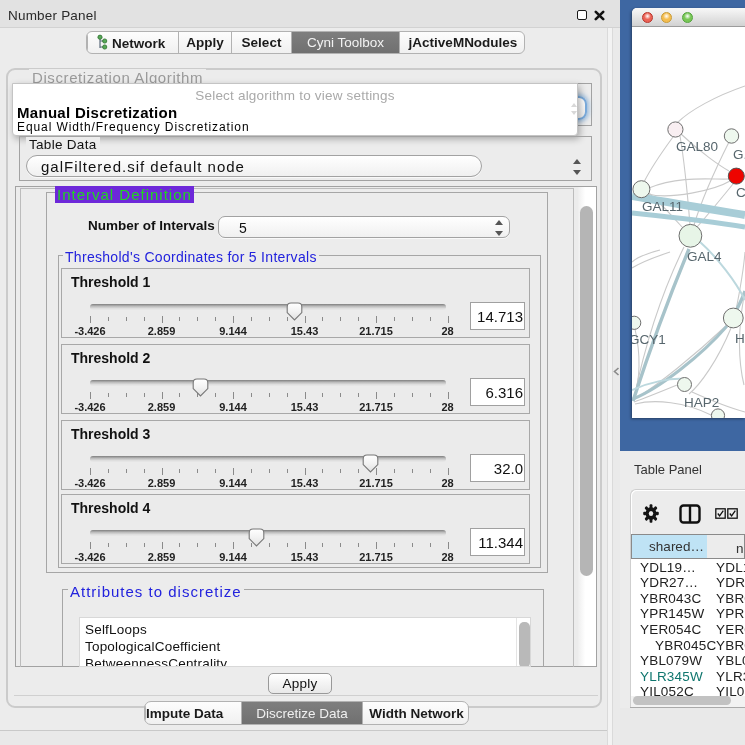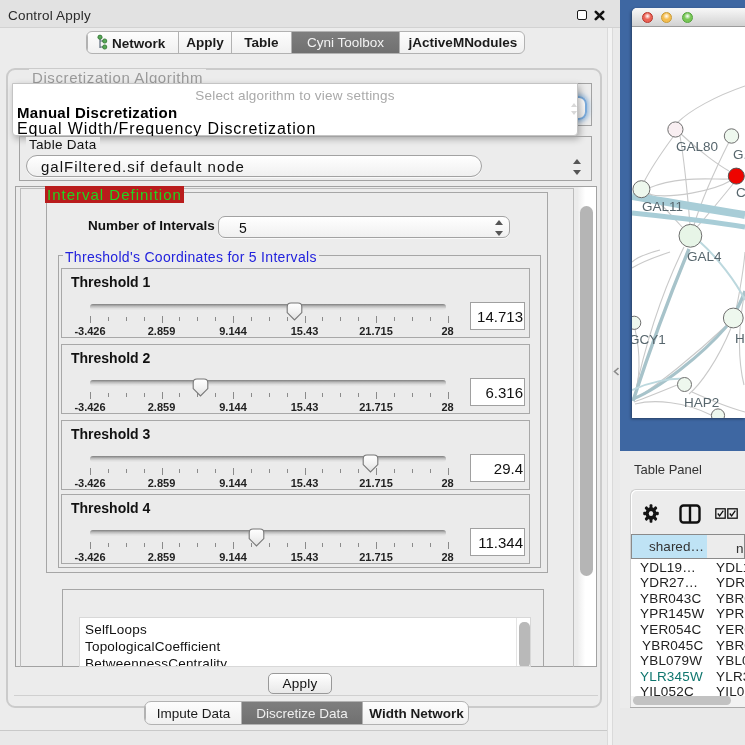--- a/index.html
+++ b/index.html
@@ -1,64 +1,64 @@
 <!DOCTYPE html>
 <html><head><meta charset="utf-8"><style>
 *{margin:0;padding:0;box-sizing:border-box}
 body{font-family:"Liberation Sans",sans-serif;}
 #root{position:relative;width:745px;height:745px;background:#ececec;overflow:hidden}
 .abs{position:absolute}
 </style></head><body>
 <div id="root">
 <div class="abs" style="left:0;top:0;width:620px;height:28px;background:#e2e2e2;border-bottom:1px solid #d2d2d2"></div>
-<div class="abs" style="left:8px;top:8px;font-size:13.5px;letter-spacing:.2px;color:#2a2a2a">Control Apply</div>
+<div class="abs" style="left:8px;top:8px;font-size:13.5px;letter-spacing:.2px;color:#2a2a2a">Number Panel</div>
 <div class="abs" style="left:577px;top:10px;width:10px;height:10px;border:1.6px solid #1a1a1a;border-radius:2px;background:#fff"></div>
 <svg class="abs" style="left:594px;top:10px" width="11" height="11" viewBox="0 0 11 11">
       <path d="M1.8 1.8 L9.2 9.2 M9.2 1.8 L1.8 9.2" stroke="#111" stroke-width="2.6" stroke-linecap="round"></path>
     </svg>
 <div class="abs" style="left:86px;top:31px;width:439px;height:23px;border:1px solid #b2b2b2;border-radius:6px;background:linear-gradient(#fdfdfd,#f0f0f0);overflow:hidden">
 <div style="position:absolute;left:0px;top:0;width:91px;height:23px;color:#1b1b1b;font-weight:bold;font-size:13.5px;text-align:center;line-height:22px;border-left:1px solid #b2b2b2;"></div>
 <div style="position:absolute;left:91px;top:0;width:53px;height:23px;color:#1b1b1b;font-weight:bold;font-size:13.5px;text-align:center;line-height:22px;border-left:1px solid #b2b2b2;">Apply</div>
-<div style="position:absolute;left:144px;top:0;width:60px;height:23px;color:#1b1b1b;font-weight:bold;font-size:13.5px;text-align:center;line-height:22px;border-left:1px solid #b2b2b2;">Table</div>
+<div style="position:absolute;left:144px;top:0;width:60px;height:23px;color:#1b1b1b;font-weight:bold;font-size:13.5px;text-align:center;line-height:22px;border-left:1px solid #b2b2b2;">Select</div>
 <div style="position:absolute;left:204px;top:0;width:108px;height:23px;background:linear-gradient(#7e7e7e,#6f6f6f);color:#f2f2f2;font-size:13.5px;text-align:center;line-height:22px;border-left:1px solid #b2b2b2;">Cyni Toolbox</div>
 <div style="position:absolute;left:312px;top:0;width:127px;height:23px;color:#1b1b1b;font-weight:bold;font-size:13.5px;text-align:center;line-height:22px;border-left:1px solid #b2b2b2;font-weight:bold;">jActiveMNodules</div>
 </div>
 <div class="abs" style="left:112px;top:36px;font-size:13.5px;letter-spacing:0;font-weight:bold;color:#1b1b1b">Network</div>
 <svg class="abs" style="left:95px;top:34px" width="14" height="17" viewBox="0 0 14 17">
 <path d="M5 3 L5 14 M5 7 L9 7 M5 13 L9 13" stroke="#5b6b7b" stroke-width="1.2" fill="none"></path>
 <circle cx="5" cy="3.2" r="2.1" fill="#57a957" stroke="#2d6e2d" stroke-width="0.8"></circle>
 <circle cx="9.7" cy="7" r="2.1" fill="#57a957" stroke="#2d6e2d" stroke-width="0.8"></circle>
 <circle cx="9.7" cy="13" r="2.1" fill="#57a957" stroke="#2d6e2d" stroke-width="0.8"></circle>
     </svg>
 <div class="abs" style="left:6px;top:68px;width:596px;height:640px;border:2px solid #cbcbcb;border-radius:9px;background:#ececec"></div>
 <div class="abs" style="left:25px;top:83px;width:567px;height:43px;border:1px solid #a2a2a2"></div>
 <div class="abs" style="left:29px;top:69px;font-size:15px;letter-spacing:.6px;color:#9a9a9a;background:#ececec;padding:0 3px">Discretization Algorithm</div>
 <div class="abs" style="left:33px;top:96px;width:554px;height:24px;border-radius:8px;background:linear-gradient(#fff,#eee);border:2px solid #7aabdc;box-shadow:0 0 4px 2px rgba(90,150,210,.55)"></div>
 <div class="abs" style="left:570px;top:102px;width:0;height:0;border-left:3.5px solid transparent;border-right:3.5px solid transparent;border-bottom:4.5px solid #777"></div>
 <div class="abs" style="left:570px;top:111px;width:0;height:0;border-left:3.5px solid transparent;border-right:3.5px solid transparent;border-top:4.5px solid #777"></div>
 <div class="abs" style="left:12px;top:83px;width:566px;height:53px;background:#fff;border:1px solid #c4c4c4;border-radius:0 0 4px 4px;box-shadow:2px 3px 7px rgba(0,0,0,.30)">
 <div style="position:absolute;left:4px;top:20px;font-size:15px;letter-spacing:.3px;font-weight:bold;color:#000">Manual Discretization</div>
 <div style="position:absolute;left:0;top:4px;width:100%;text-align:center;font-size:13.5px;letter-spacing:.2px;color:#a9a9a9">Select algorithm to view settings</div>
-<div style="position:absolute;left:4px;top:36px;font-size:16px;letter-spacing:.9px;color:#000">Equal Width/Frequency Discretization</div>
+<div style="position:absolute;left:4px;top:36px;font-size:12px;letter-spacing:.9px;color:#000">Equal Width/Frequency Discretization</div>
 </div>
 <div class="abs" style="left:571px;top:103px;width:0;height:0;border-left:3.5px solid transparent;border-right:3.5px solid transparent;border-bottom:4.5px solid #d8d8d8"></div>
 <div class="abs" style="left:571px;top:111px;width:0;height:0;border-left:3.5px solid transparent;border-right:3.5px solid transparent;border-top:4.5px solid #d8d8d8"></div>
 <div class="abs" style="left:19px;top:136px;width:573px;height:45px;border:1px solid #a2a2a2"></div>
 <div class="abs" style="left:26px;top:137px;font-size:13.5px;letter-spacing:.3px;color:#111;background:#ececec;padding:0 3px">Table Data</div>
 <div style="position:absolute;left:26px;top:155px;width:456px;height:22px;background:linear-gradient(#ffffff,#f0f0f0);border:1px solid #a2a2a2;border-radius:11px;box-shadow:0 1px 0 rgba(255,255,255,.7)">
 <div style="position:absolute;left:14px;top:0;height:22px;line-height:22px;font-size:15px;letter-spacing:1px;color:#111;white-space:nowrap">galFiltered.sif default node</div>
 <div style="position:absolute;left:546px;top:3px;width:0;height:0;border-left:4px solid transparent;border-right:4px solid transparent;border-bottom:5px solid #555"></div>
 <div style="position:absolute;left:546px;top:14px;width:0;height:0;border-left:4px solid transparent;border-right:4px solid transparent;border-top:5px solid #555"></div>
 </div>
 <div class="abs" style="left:15px;top:186px;width:582px;height:481px;border:1px solid #a2a2a2;background:#ececec"></div>
 <div class="abs" style="left:20px;top:188px;width:554px;height:479px;border:1px solid #bcbcbc;border-bottom:none"></div>
 <div class="abs" style="left:578px;top:187px;width:18px;height:479px;background:linear-gradient(to right,#eee,#fff 40%,#fff)"></div>
 <div class="abs" style="left:580px;top:206px;width:13px;height:370px;border-radius:6.5px;background:#b5b5b5"></div>
 <div class="abs" style="left:46px;top:192px;width:502px;height:381px;border:1px solid #a6a6a6"></div>
-<div class="abs" style="left:45px;top:186px;font-size:15px;letter-spacing:1px;color:#21d421;background:#b91c1c;padding:0 2px">Interval Definition</div>
+<div class="abs" style="left:55px;top:186px;font-size:15px;letter-spacing:1px;color:#21d421;background:#6d28d9;padding:0 2px">Interval Definition</div>
 <div class="abs" style="left:88px;top:218px;font-size:13.5px;font-weight:bold;color:#111">Number of Intervals</div>
 <div style="position:absolute;left:218px;top:216px;width:292px;height:22px;background:linear-gradient(#ffffff,#f0f0f0);border:1px solid #a2a2a2;border-radius:7px;box-shadow:0 1px 0 rgba(255,255,255,.7)">
 <div style="position:absolute;left:20px;top:0;height:22px;line-height:22px;font-size:14px;letter-spacing:1px;color:#111;white-space:nowrap">5</div>
 <div style="position:absolute;left:276px;top:3px;width:0;height:0;border-left:4px solid transparent;border-right:4px solid transparent;border-bottom:5px solid #555"></div>
 <div style="position:absolute;left:276px;top:14px;width:0;height:0;border-left:4px solid transparent;border-right:4px solid transparent;border-top:5px solid #555"></div>
 </div>
 <div class="abs" style="left:58px;top:255px;width:483px;height:313px;border:1px solid #a6a6a6"></div>
 <div class="abs" style="left:63px;top:249px;font-size:14px;letter-spacing:.3px;color:#2222dd;background:#ececec;padding:0 2px">Threshold's Coordinates for 5 Intervals</div>
 <div style="position:absolute;left:61px;top:268px;width:469px;height:70px;border:1px solid #a8a8a8;background:#ebebeb">
 <div style="position:absolute;left:9px;top:5px;font-size:14px;font-weight:bold;color:#111">Threshold 1</div>
@@ -170,21 +170,21 @@
       <div style="position:absolute;left:349.8px;top:48px;width:1px;height:4px;background:#8a8a8a"></div>
       <div style="position:absolute;left:367.6px;top:48px;width:1px;height:4px;background:#8a8a8a"></div>
       <div style="position:absolute;left:385.5px;top:47px;width:1px;height:7px;background:#8a8a8a"></div>
 <div style="position:absolute;left:-2.0px;top:56px;width:60px;text-align:center;font-size:11px;font-weight:bold;color:#222">-3.426</div>
       <div style="position:absolute;left:69.5px;top:56px;width:60px;text-align:center;font-size:11px;font-weight:bold;color:#222">2.859</div>
       <div style="position:absolute;left:141.0px;top:56px;width:60px;text-align:center;font-size:11px;font-weight:bold;color:#222">9.144</div>
       <div style="position:absolute;left:212.5px;top:56px;width:60px;text-align:center;font-size:11px;font-weight:bold;color:#222">15.43</div>
       <div style="position:absolute;left:284.0px;top:56px;width:60px;text-align:center;font-size:11px;font-weight:bold;color:#222">21.715</div>
       <div style="position:absolute;left:355.5px;top:56px;width:60px;text-align:center;font-size:11px;font-weight:bold;color:#222">28</div>
 <div style="position:absolute;left:408px;top:33px;width:55px;height:28px;background:#fff;border:1px solid #a0a0a0"></div>
-<div style="position:absolute;left:408px;top:33px;width:53px;height:30px;line-height:30px;text-align:right;font-size:15px;color:#111">29.4</div>
+<div style="position:absolute;left:408px;top:33px;width:53px;height:30px;line-height:30px;text-align:right;font-size:15px;color:#111">32.0</div>
 <svg style="position:absolute;left:299.9px;top:33px" width="17" height="19" viewBox="0 0 17 19">
         <defs>
           <linearGradient id="thg3" x1="0" y1="0" x2="0" y2="1">
             <stop offset="0" stop-color="#ffffff"></stop>
             <stop offset="0.5" stop-color="#f2f2f2"></stop>
             <stop offset="1" stop-color="#e0e0e0"></stop>
           </linearGradient>
         </defs>
         <path d="M5 1 L12 1 Q15.8 1 15.8 4.8 L15.8 10.6 L8.5 18 L1.2 10.6 L1.2 4.8 Q1.2 1 5 1 Z" fill="url(#thg3)" stroke="#777777" stroke-width="1.1"></path>
       </svg>
@@ -226,31 +226,32 @@
           <linearGradient id="thg4" x1="0" y1="0" x2="0" y2="1">
             <stop offset="0" stop-color="#ffffff"></stop>
             <stop offset="0.5" stop-color="#f2f2f2"></stop>
             <stop offset="1" stop-color="#e0e0e0"></stop>
           </linearGradient>
         </defs>
         <path d="M5 1 L12 1 Q15.8 1 15.8 4.8 L15.8 10.6 L8.5 18 L1.2 10.6 L1.2 4.8 Q1.2 1 5 1 Z" fill="url(#thg4)" stroke="#777777" stroke-width="1.1"></path>
       </svg>
 </div>
 <div class="abs" style="left:62px;top:589px;width:482px;height:78px;border:1px solid #a6a6a6;border-bottom:none"></div>
+<div class="abs" style="left:68px;top:583px;font-size:15px;letter-spacing:1px;color:#2222dd;background:#ececec;padding:0 2px">Attributes to discretize</div>
 <div class="abs" style="left:79px;top:617px;width:452px;height:50px;background:#fff;border:1px solid #d8d8d8;overflow:hidden">
 <div style="position:absolute;left:5px;top:4px;font-size:13.5px;letter-spacing:.2px;color:#111">SelfLoops</div>
 <div style="position:absolute;left:5px;top:21px;font-size:13.5px;letter-spacing:.2px;color:#111">TopologicalCoefficient</div>
 <div style="position:absolute;left:5px;top:38px;font-size:13.5px;letter-spacing:.2px;color:#111">BetweennessCentrality</div>
 <div style="position:absolute;left:436px;top:0;width:1px;height:50px;background:#e4e4e4"></div>
 <div style="position:absolute;left:439px;top:4px;width:11px;height:46px;border-radius:5px;background:#b9b9b9"></div>
 </div>
 <div class="abs" style="left:14px;top:695px;width:584px;height:1px;background:#d0d0d0"></div>
 <div class="abs" style="left:268px;top:673px;width:64px;height:21px;border:1px solid #999;border-radius:5px;background:linear-gradient(#fff,#e8e8e8);text-align:center;line-height:20px;font-size:13.5px;letter-spacing:.2px;color:#111">Apply</div>
 <div class="abs" style="left:144px;top:701px;width:325px;height:24px;border:1px solid #b2b2b2;border-radius:7px;background:linear-gradient(#fdfdfd,#f0f0f0);overflow:hidden">
-<div style="position:absolute;left:0px;top:0;width:96px;height:24px;color:#1b1b1b;font-weight:normal;font-size:13.5px;text-align:center;line-height:23px;border-left:1px solid #b2b2b2">Impute Data</div>
+<div style="position:absolute;left:0px;top:0;width:96px;height:24px;color:#1b1b1b;font-weight:bold;font-size:13.5px;line-height:23px;border-left:1px solid #b2b2b2">Impute Data</div>
 <div style="position:absolute;left:96px;top:0;width:121px;height:24px;background:linear-gradient(#7e7e7e,#6f6f6f);color:#f0f0f0;font-size:13.5px;text-align:center;line-height:23px;border-left:1px solid #b2b2b2">Discretize Data</div>
 <div style="position:absolute;left:217px;top:0;width:108px;height:24px;color:#1b1b1b;font-weight:bold;font-size:13.5px;text-align:center;line-height:23px;border-left:1px solid #b2b2b2">Width Network</div>
 </div>
 <div class="abs" style="left:0;top:730px;width:620px;height:15px;background:#e9e9e9;border-top:1px solid #c9c9c9"></div>
 <div class="abs" style="left:607px;top:28px;width:13px;height:717px;background:#eaeaea"></div>
 <div class="abs" style="left:607px;top:28px;width:6px;height:717px;background:#f3f3f3;border-left:1px solid #dadada;border-right:1px solid #dadada"></div>
 <svg class="abs" style="left:613px;top:367px" width="7" height="9" viewBox="0 0 7 9">
       <path d="M5.5 1 L1.5 4.5 L5.5 8" fill="none" stroke="#8a8a8a" stroke-width="1.6"></path>
     </svg>
 <div class="abs" style="left:620px;top:0;width:125px;height:451px;background:#3e67a2"></div>
@@ -355,21 +356,21 @@
 <div style="position:absolute;left:9px;top:0.5px;font-size:13.5px;letter-spacing:.2px;color:#222">YDL19…</div>
 <div style="position:absolute;left:85px;top:0.5px;font-size:13.5px;letter-spacing:.2px;color:#222">YDL19W</div>
 <div style="position:absolute;left:9px;top:16.1px;font-size:13.5px;letter-spacing:.2px;color:#222">YDR27…</div>
 <div style="position:absolute;left:85px;top:16.1px;font-size:13.5px;letter-spacing:.2px;color:#222">YDR27C</div>
 <div style="position:absolute;left:9px;top:31.7px;font-size:13.5px;letter-spacing:.2px;color:#222">YBR043C</div>
 <div style="position:absolute;left:85px;top:31.7px;font-size:13.5px;letter-spacing:.2px;color:#222">YBR043</div>
 <div style="position:absolute;left:9px;top:47.3px;font-size:13.5px;letter-spacing:.2px;color:#222">YPR145W</div>
 <div style="position:absolute;left:85px;top:47.3px;font-size:13.5px;letter-spacing:.2px;color:#222">YPR145</div>
 <div style="position:absolute;left:9px;top:62.9px;font-size:13.5px;letter-spacing:.2px;color:#222">YER054C</div>
 <div style="position:absolute;left:85px;top:62.9px;font-size:13.5px;letter-spacing:.2px;color:#222">YER054</div>
-<div style="position:absolute;left:11px;top:78.5px;font-size:13.5px;letter-spacing:.2px;color:#222">YBR045C</div>
+<div style="position:absolute;left:24px;top:78.5px;font-size:13.5px;letter-spacing:.2px;color:#222">YBR045C</div>
 <div style="position:absolute;left:85px;top:78.5px;font-size:13.5px;letter-spacing:.2px;color:#222">YBR045</div>
 <div style="position:absolute;left:9px;top:94.1px;font-size:13.5px;letter-spacing:.2px;color:#222">YBL079W</div>
 <div style="position:absolute;left:85px;top:94.1px;font-size:13.5px;letter-spacing:.2px;color:#222">YBL079</div>
 <div style="position:absolute;left:9px;top:109.7px;font-size:13.5px;letter-spacing:.2px;color:#0f766e">YLR345W</div>
 <div style="position:absolute;left:85px;top:109.7px;font-size:13.5px;letter-spacing:.2px;color:#222">YLR345</div>
 <div style="position:absolute;left:9px;top:125.3px;font-size:13.5px;letter-spacing:.2px;color:#222">YIL052C</div>
 <div style="position:absolute;left:85px;top:125.3px;font-size:13.5px;letter-spacing:.2px;color:#222">YIL052</div>
 </div>
 <div class="abs" style="left:631px;top:696px;width:114px;height:11px;background:#f2f2f2"></div>
 <div class="abs" style="left:633px;top:696px;width:98px;height:9px;border-radius:4.5px;background:#c2c2c2"></div>

